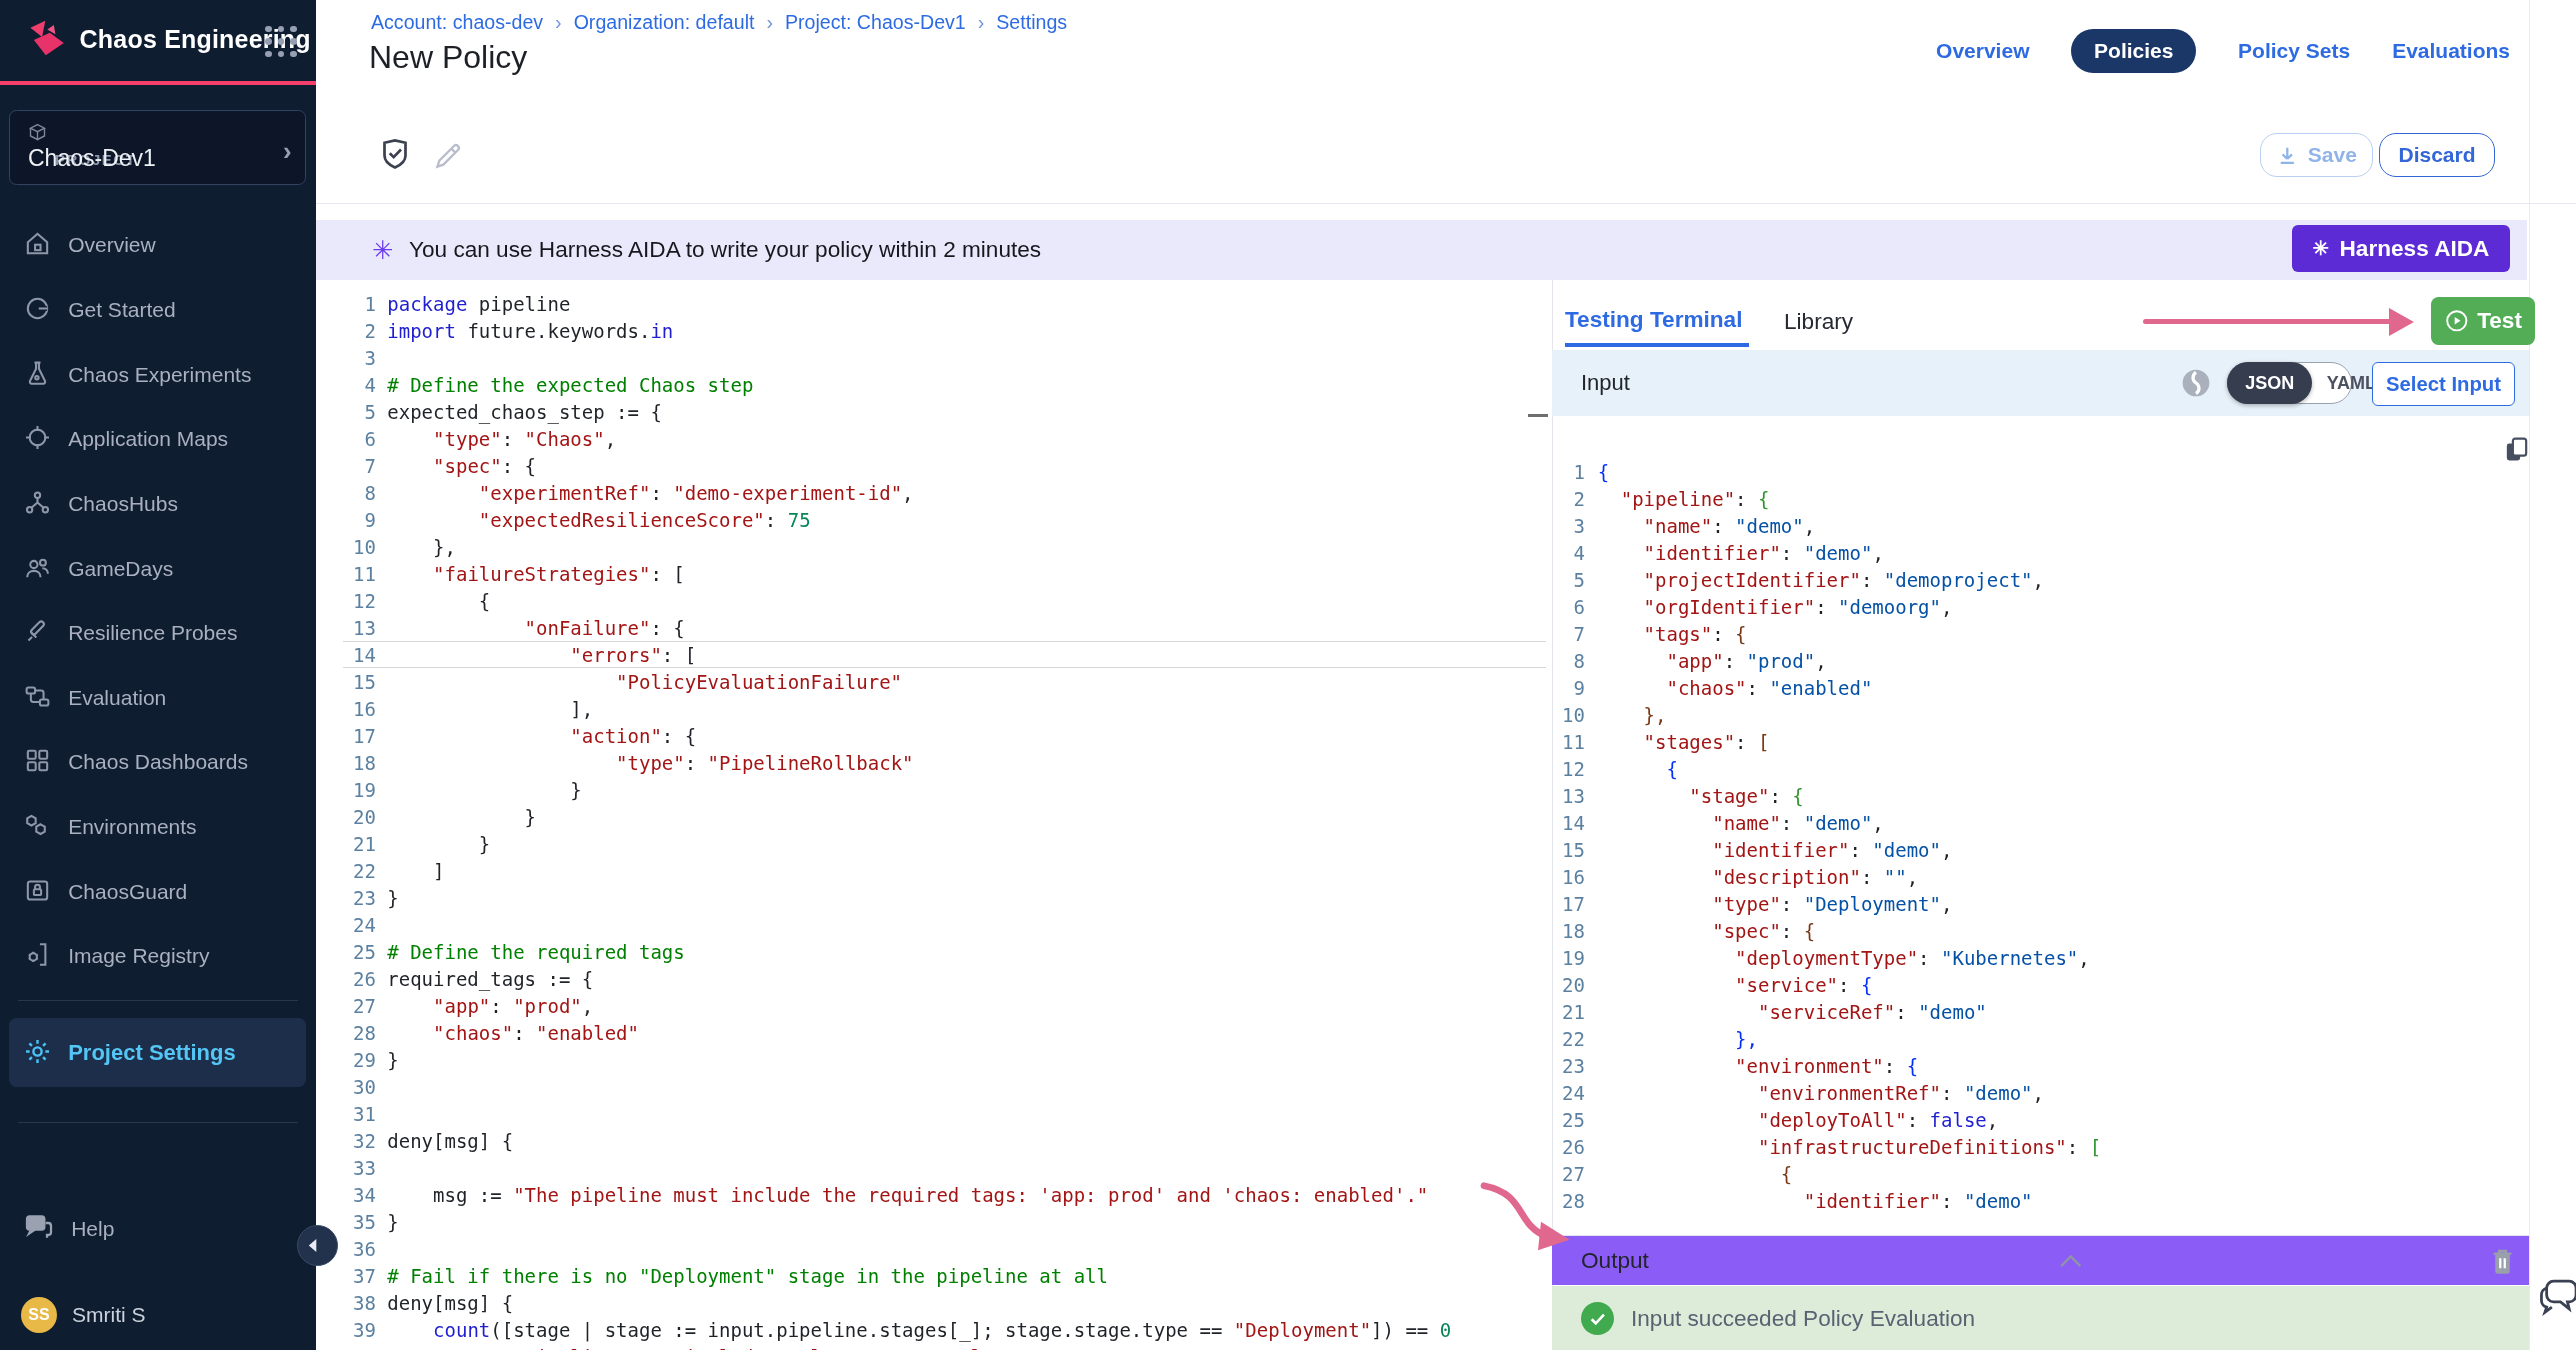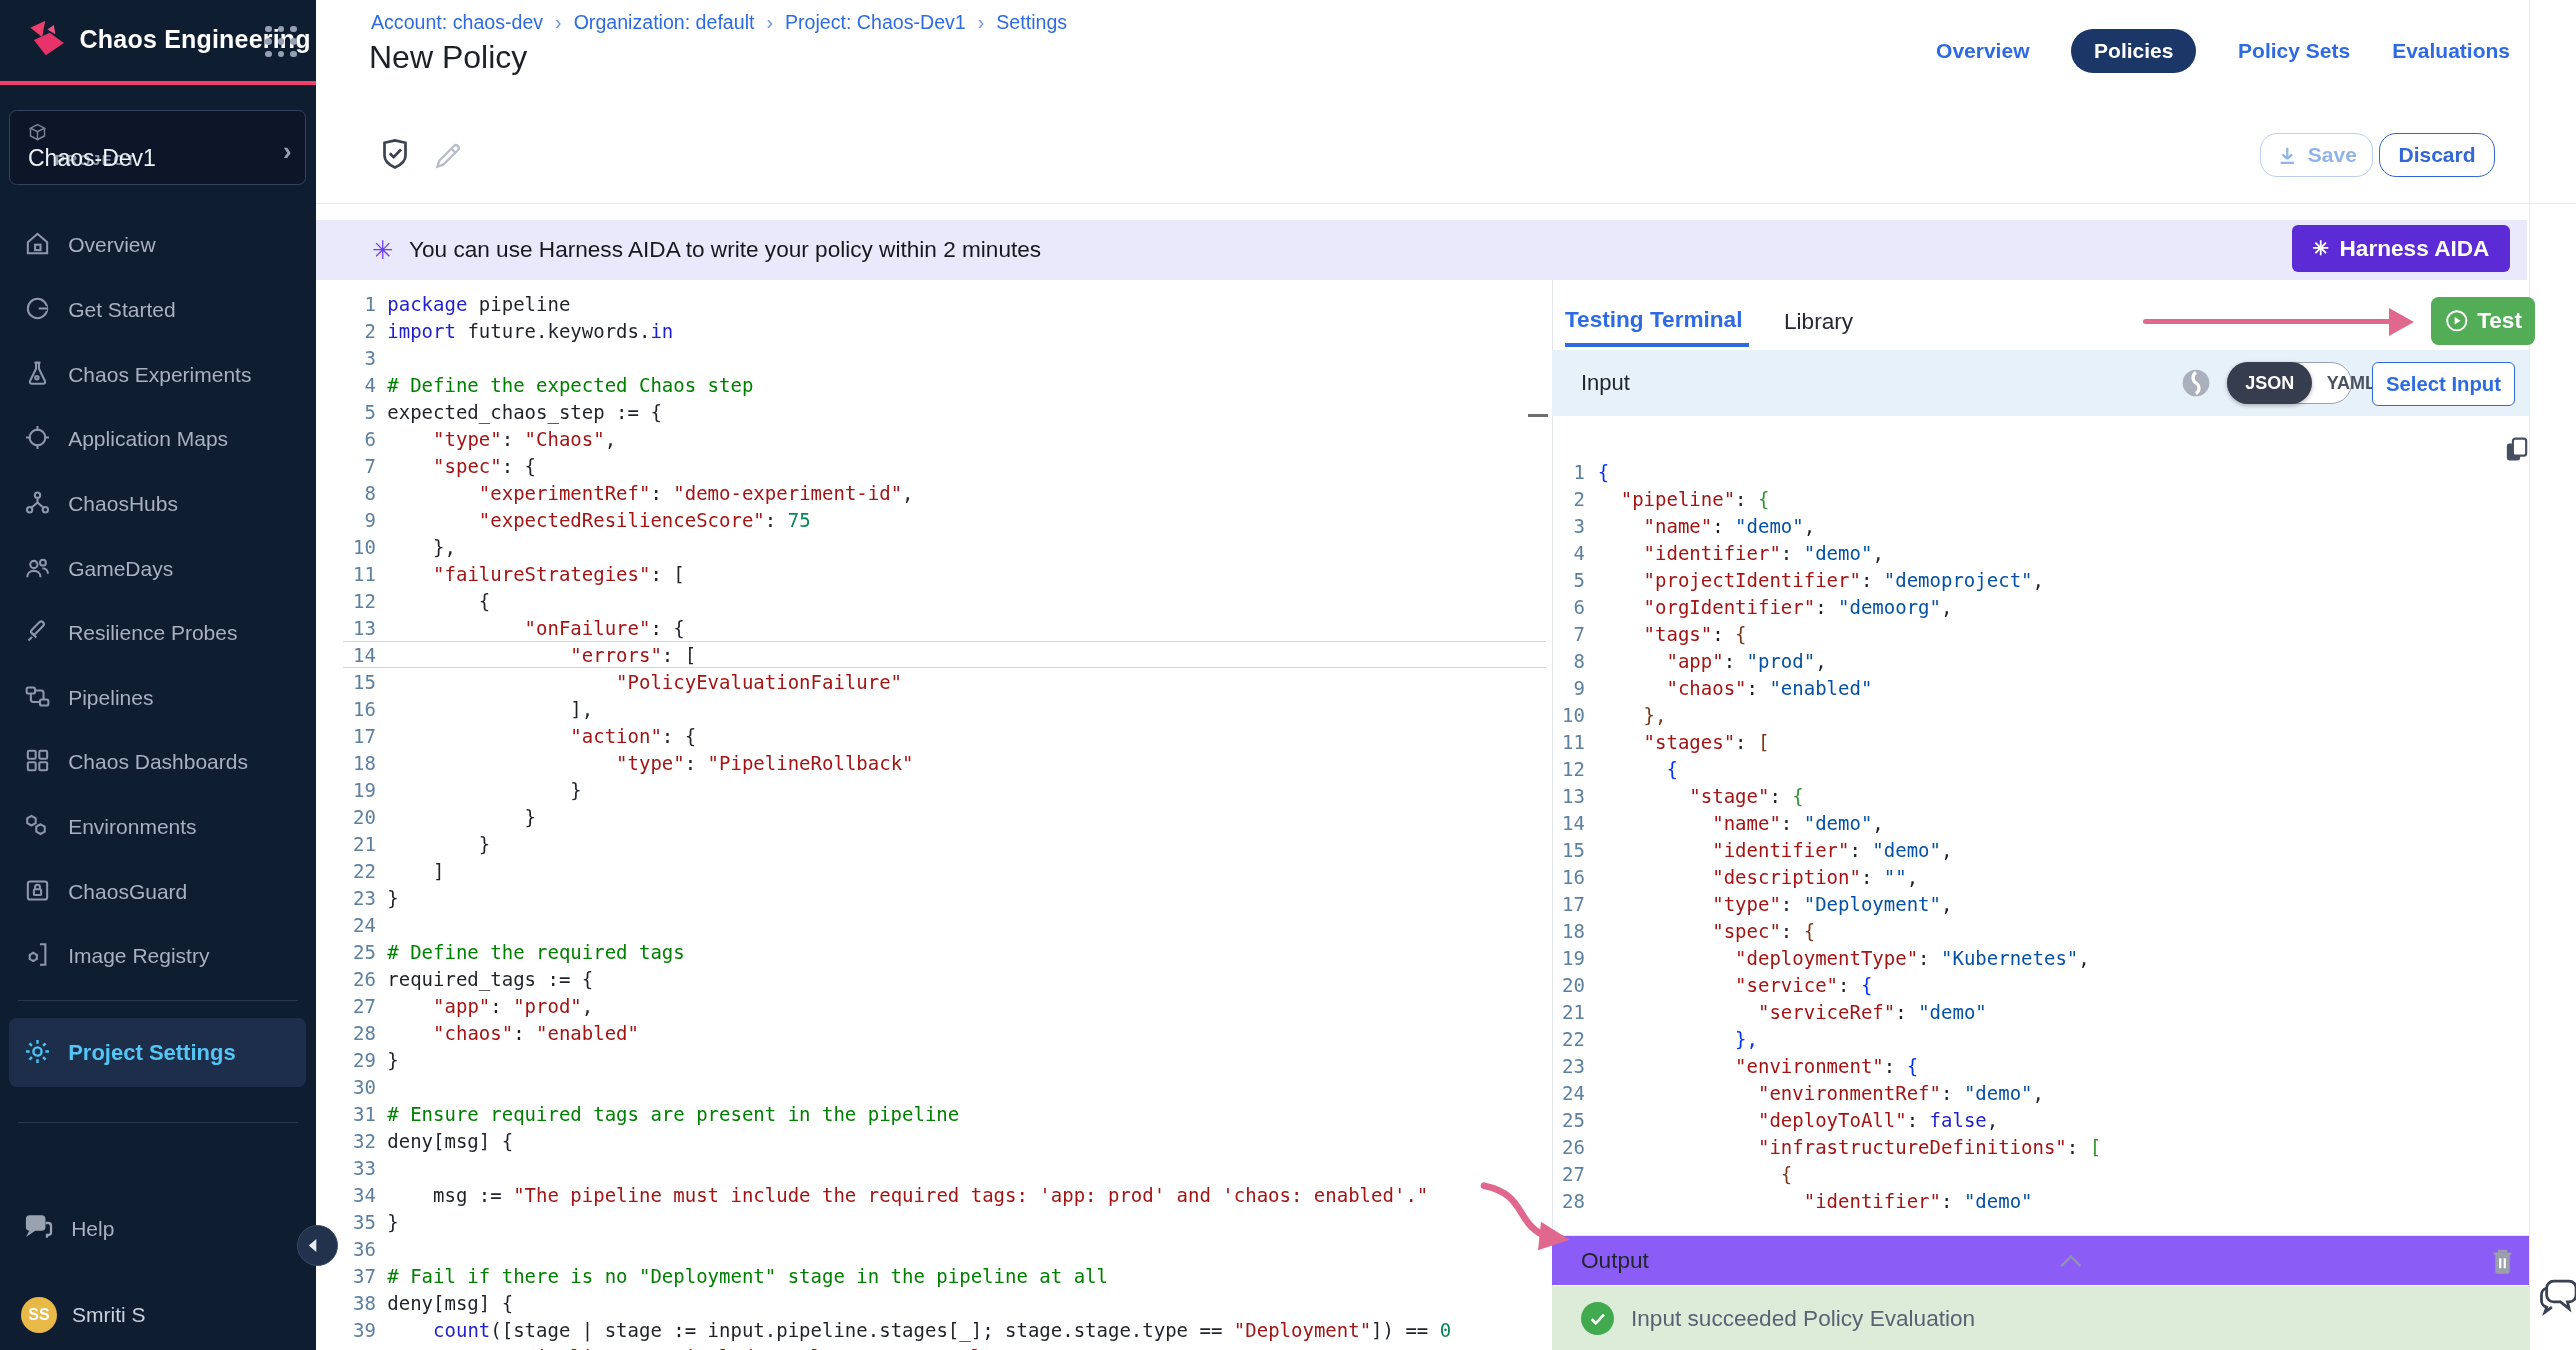--- a/index.html
+++ b/index.html
@@ -201,21 +201,21 @@
               <path d="M7 13 l4 4 M4.5 19.5 l3-3"></path>
             </svg></span>
           <span class="lbl">Resilience Probes</span>
         </div>
         <div class="nav-item" style="top: 665px;">
           <span><svg width="29" height="29" viewBox="0 0 24 24" fill="none" stroke="#8e97a9" stroke-width="1.7">
               <rect x="3" y="4.5" width="7" height="5" rx="1.5"></rect>
               <rect x="14" y="14.5" width="7" height="5" rx="1.5"></rect>
               <path d="M10 7 h5 a2 2 0 0 1 2 2 v5.5 M6.5 9.5 v5 a2 2 0 0 0 2 2 h5.5"></path>
             </svg></span>
-          <span class="lbl">Pipelines</span>
+          <span class="lbl">Evaluation</span>
         </div>
         <div class="nav-item" style="top: 729px;">
           <span><svg width="29" height="29" viewBox="0 0 24 24" fill="none" stroke="#8e97a9" stroke-width="1.7">
               <rect x="4" y="4" width="6.5" height="6.5" rx="1"></rect>
               <rect x="13.5" y="4" width="6.5" height="6.5" rx="1"></rect>
               <rect x="4" y="13.5" width="6.5" height="6.5" rx="1"></rect>
               <rect x="13.5" y="13.5" width="6.5" height="6.5" rx="1"></rect>
             </svg></span>
           <span class="lbl">Chaos Dashboards</span>
         </div>
@@ -354,21 +354,21 @@
       <div class="cl"><span class="num">21</span><span class="code"><span class="t-d">        }</span></span></div>
       <div class="cl"><span class="num">22</span><span class="code"><span class="t-d">    ]</span></span></div>
       <div class="cl"><span class="num">23</span><span class="code"><span class="t-d">}</span></span></div>
       <div class="cl"><span class="num">24</span><span class="code"></span></div>
       <div class="cl"><span class="num">25</span><span class="code"><span class="t-c"># Define the required tags</span></span></div>
       <div class="cl"><span class="num">26</span><span class="code"><span class="t-d">required_tags := {</span></span></div>
       <div class="cl"><span class="num">27</span><span class="code"><span class="t-d">    </span><span class="t-s">"app"</span><span class="t-d">: </span><span class="t-s">"prod"</span><span class="t-d">,</span></span></div>
       <div class="cl"><span class="num">28</span><span class="code"><span class="t-d">    </span><span class="t-s">"chaos"</span><span class="t-d">: </span><span class="t-s">"enabled"</span></span></div>
       <div class="cl"><span class="num">29</span><span class="code"><span class="t-d">}</span></span></div>
       <div class="cl"><span class="num">30</span><span class="code"></span></div>
-      <div class="cl"><span class="num">31</span><span class="code"><span class="t-c"># Ensure required tags are present in the pipeline</span></span></div>
+      <div class="cl"><span class="num">31</span></div>
       <div class="cl"><span class="num">32</span><span class="code"><span class="t-d">deny[msg] {</span></span></div>
       <div class="cl"><span class="num">33</span></div>
       <div class="cl"><span class="num">34</span><span class="code"><span class="t-d">    msg := </span><span class="t-s">"The pipeline must include the required tags: 'app: prod' and 'chaos: enabled'."</span></span></div>
       <div class="cl"><span class="num">35</span><span class="code"><span class="t-d">}</span></span></div>
       <div class="cl"><span class="num">36</span><span class="code"></span></div>
       <div class="cl"><span class="num">37</span><span class="code"><span class="t-c"># Fail if there is no "Deployment" stage in the pipeline at all</span></span></div>
       <div class="cl"><span class="num">38</span><span class="code"><span class="t-d">deny[msg] {</span></span></div>
       <div class="cl"><span class="num">39</span><span class="code"><span class="t-d">    </span><span class="t-k">count</span><span class="t-d">([stage | stage := input.pipeline.stages[_]; stage.stage.type == </span><span class="t-s">"Deployment"</span><span class="t-d">]) == </span><span class="t-n">0</span></span></div>
       <div class="cl"><span class="num">40</span><span class="code"><span class="t-d">    msg := </span><span class="t-s">"Pipeline must include at least one 'Deployment' stage."</span></span></div>
     </div>

